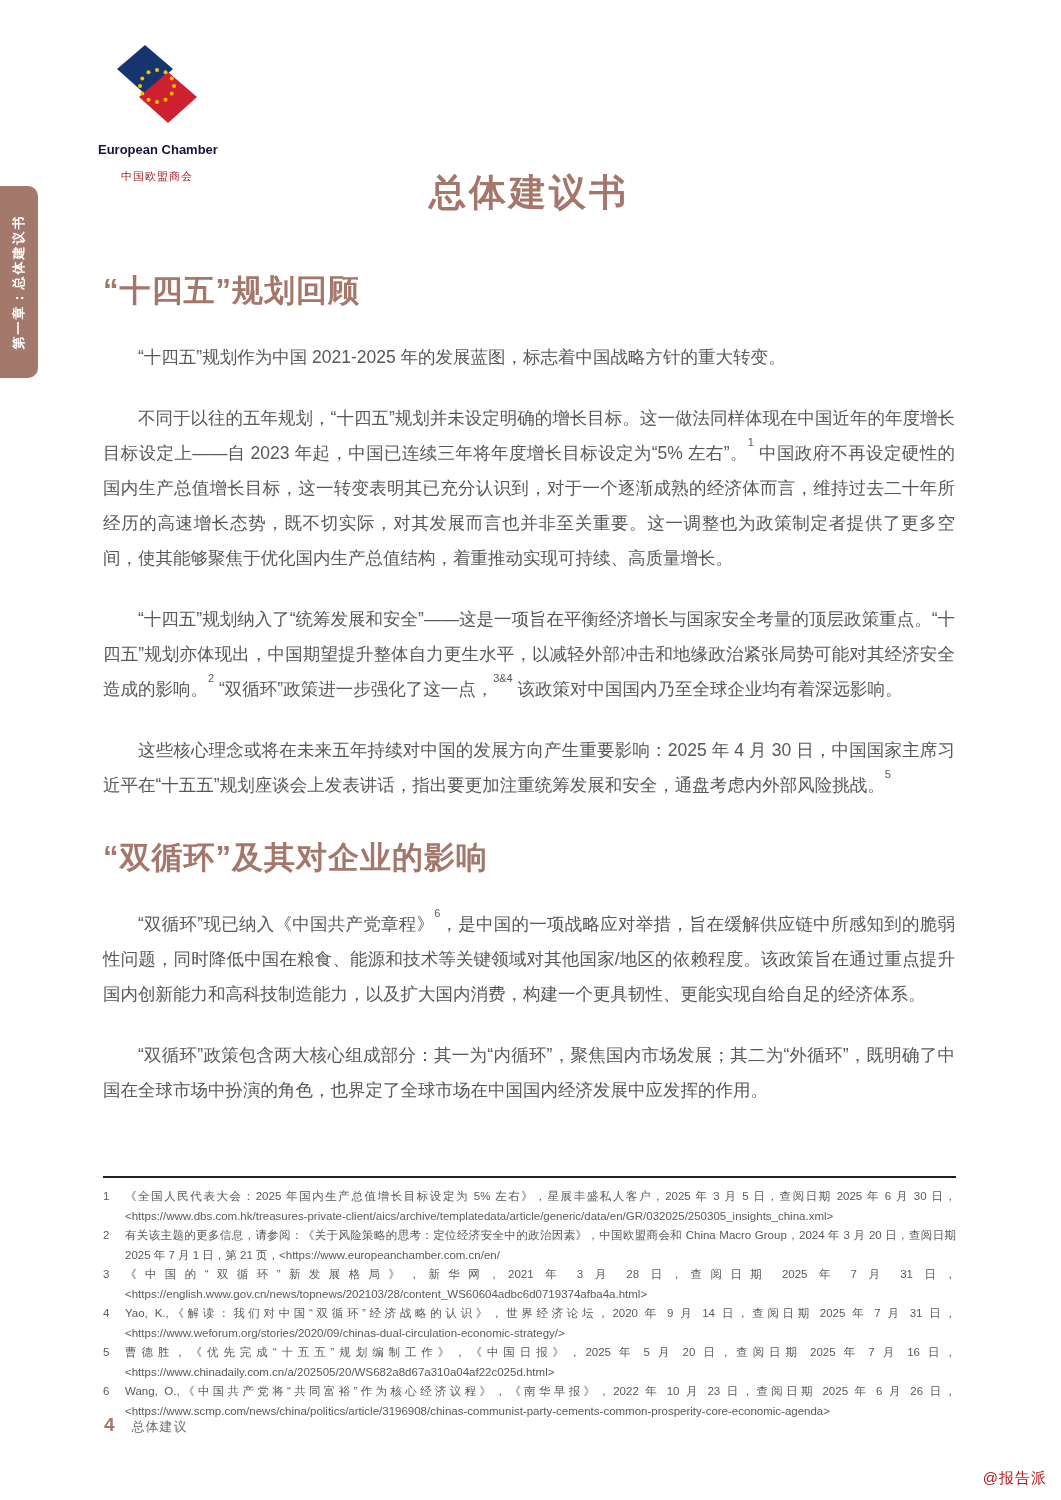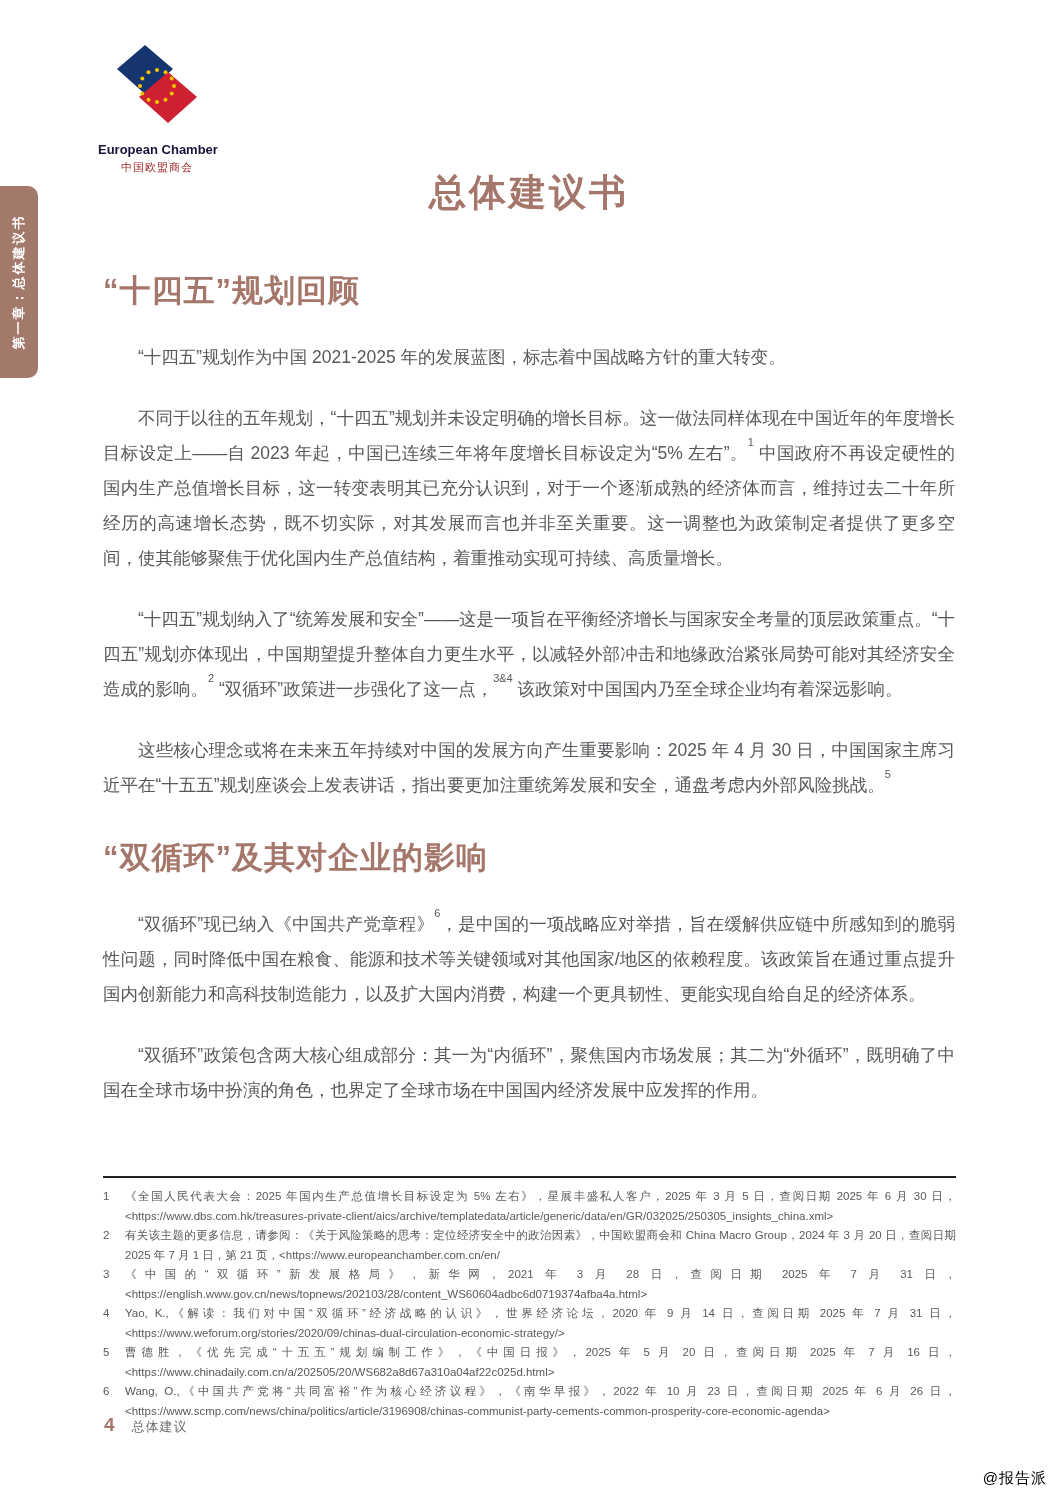--- a/index.html
+++ b/index.html
@@ -4,21 +4,21 @@
 <style>
   html,body{margin:0;padding:0;background:#ffffff;}
   .page{
     position:relative;width:1061px;height:1500px;background:#ffffff;overflow:hidden;
     font-family:"Liberation Sans","DejaVu Sans",sans-serif;color:#58575b;
   }
   
   .logo{position:absolute;left:98px;top:44px;width:118px;text-align:center;}
   .logo svg{display:block;margin:0 auto;}
   .logo .en{font-size:13px;font-weight:bold;color:#15153a;letter-spacing:0px;margin-top:16px;white-space:nowrap;}
-  .logo .zh{font-size:11px;color:#9e1b1e;margin-top:3px;letter-spacing:1px;}
+  .logo .zh{font-size:11px;color:#9e1b1e;margin-top:12px;letter-spacing:1px;}
   
   .side-tab{position:absolute;left:0;top:186px;width:38px;height:192px;background:#a3796b;border-radius:0 10px 10px 0;}
   .side-tab span{
     position:absolute;left:50%;top:50%;transform:translate(-50%,-50%) rotate(-90deg);
     white-space:nowrap;color:#ffffff;font-size:13px;letter-spacing:2px;font-weight:bold;
   }
   
   .doc-title{position:absolute;left:103px;width:852px;top:168px;text-align:center;
     font-size:37px;font-weight:bold;color:#a5766a;letter-spacing:3px;}
   
@@ -37,21 +37,21 @@
   }
   .footnotes ol{list-style:none;margin:0;padding:0;}
   .footnotes li{display:flex;align-items:flex-start;}
   .footnotes .fn-num{flex:0 0 22px;}
   .footnotes .fn-text{flex:1;text-align:justify;}
   
   .footer{position:absolute;left:104px;top:1414px;display:flex;align-items:baseline;}
   .footer .page-num{font-size:19px;font-weight:bold;color:#a5766a;}
   .footer .page-label{font-size:13px;color:#6a696d;margin-left:17px;letter-spacing:1px;font-family:Liberation Serif, serif;}
   
-  .watermark{position:absolute;right:14px;bottom:12px;font-size:15px;color:#000000;letter-spacing:1px;}
+  .watermark{position:absolute;right:14px;bottom:12px;font-size:15px;color:#b91c1c;letter-spacing:1px;}
 </style>
 </head>
 <body>
 
 <div class="page">
 
   <div class="logo">
     <svg width="92" height="82" viewBox="0 0 92 82">
       <polygon points="34,1 62,25 34,50 6,25" fill="#16356e"></polygon>
       <polygon points="57,28 86,53 57,79 28,53" fill="#ce2030"></polygon>

